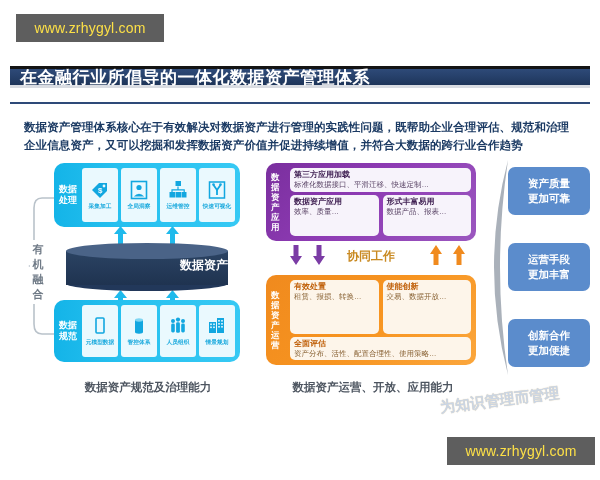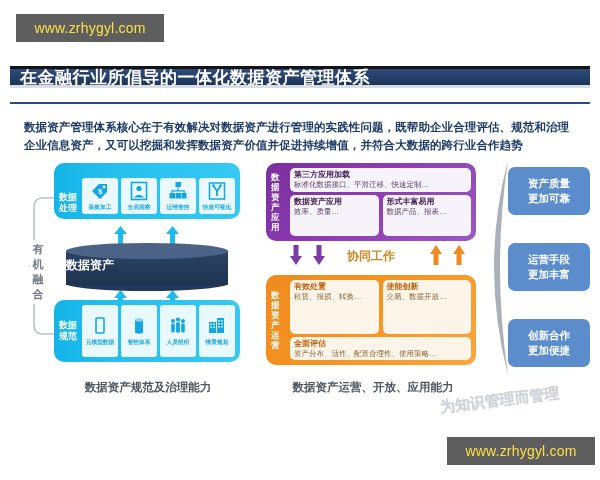--- a/index.html
+++ b/index.html
@@ -47,21 +47,21 @@
     color:#1b3a63;font-size:11.5px;font-weight:700;line-height:18px;
     letter-spacing:.1px;
   }
 
   
   .blue-panel{
     position:absolute;box-sizing:border-box;
     background:linear-gradient(90deg,#14b4e8 0%,#26c0ef 35%,#36c9f4 100%);
     border-radius:10px;display:flex;align-items:stretch;padding:5px;
   }
-  #panel-process{left:54px;top:163px;width:186px;height:56px;align-items:flex-end;}
+  #panel-process{left:54px;top:163px;width:186px;height:64px;}
   #panel-standard{left:54px;top:300px;width:186px;height:62px;}
   .panel-tag{
     width:20px;color:#ffffff;font-size:9px;font-weight:700;
     display:flex;flex-direction:column;align-items:center;
     justify-content:center;line-height:11px;flex:none;
   }
   .tiles{flex:1;display:flex;gap:3px;padding-left:3px;}
   .tile{
     flex:1;background:#eaf9fe;border-radius:3px;
     display:flex;flex-direction:column;align-items:center;
@@ -86,21 +86,21 @@
   }
   .cyl-body{
     position:absolute;left:0;top:8px;width:162px;height:34px;
     background:linear-gradient(180deg,#2b4363 0%,#1f3350 100%);
   }
   .cyl-bot{
     position:absolute;left:0;top:33px;width:162px;height:15px;
     background:#22385a;border-radius:50%;
   }
   .cyl-label{
-    position:absolute;left:0;top:14px;width:162px;text-align:left;
+    position:absolute;left:0;top:14px;width:162px;text-align:right;
     color:#ffffff;font-size:12px;font-weight:700;z-index:3;
   }
 
   
   .brace{position:absolute;left:28px;top:196px;width:34px;height:140px;}
   .organic{
     position:absolute;left:30px;top:240px;width:16px;
     color:#6f7a86;font-size:11px;font-weight:700;line-height:15px;
     text-align:center;background:#ffffff;padding:2px 0;
   }

